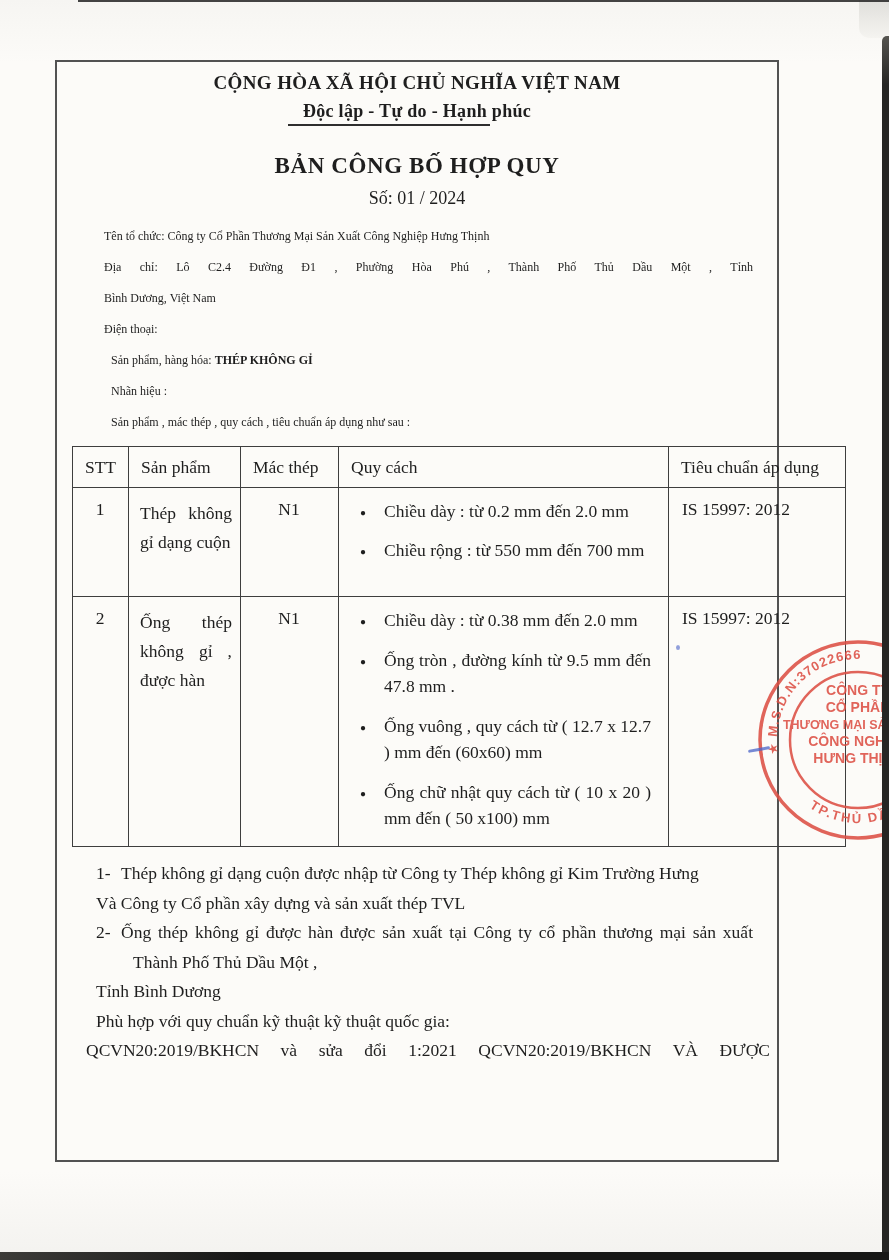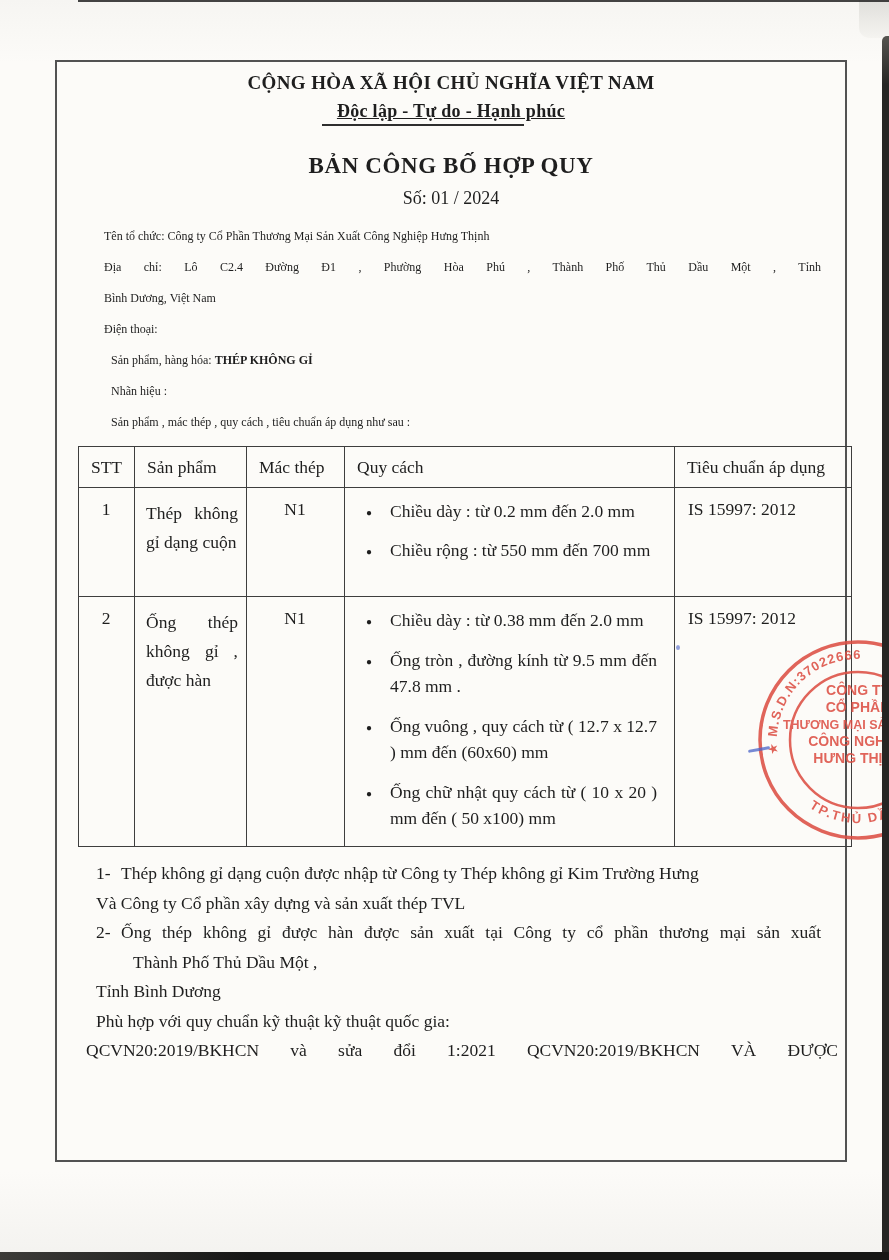--- a/index.html
+++ b/index.html
@@ -16,36 +16,36 @@
   .top-line   { position:absolute; top:0; left:78px; right:0; height:2px; background:#232323; opacity:.85; z-index:8; }
   .corner-tr  { position:absolute; top:0; right:0; width:30px; height:38px;
                 background:linear-gradient(180deg,#dcdbd7,#f4f3ef); border-radius:0 0 0 10px; opacity:.85; z-index:7; }
   .strip-right{ position:absolute; top:36px; bottom:5px; right:0; width:7px;
                 background:linear-gradient(180deg,#55544f 0%,#262624 4%,#262624 100%);
                 border-radius:5px 0 0 0; z-index:9; }
   .strip-bottom{ position:absolute; left:0; right:0; bottom:0; height:8px;
                 background:linear-gradient(90deg,#3d3c39,#171716 28%,#171716); z-index:9; }
 
   
-  .frame { position:absolute; left:55px; top:60px; width:792px; height:1102px;
+  .frame { position:absolute; left:55px; top:60px; width:724px; height:1102px;
            border:2px solid #525252; box-sizing:border-box; z-index:2; }
 
   .nat   { margin-top:10px; text-align:center; font-size:19px; font-weight:bold; letter-spacing:.4px; }
   .motto-wrap { text-align:center; margin-top:7px; }
-  .motto { position:relative; display:inline-block; font-size:18px; font-weight:bold; letter-spacing:.3px;text-decoration:underline; }
+  .motto { position:relative; display:inline-block; font-size:18px; font-weight:bold; letter-spacing:.3px; }
   .motto::after { content:""; position:absolute; left:-15px; right:41px; bottom:-4px; height:2px; background:#2e2e2e; }
   .doc-title { margin-top:31px; text-align:center; font-size:23px; font-weight:bold; letter-spacing:.6px; }
   .doc-no    { margin-top:9px; text-align:center; font-size:18px; }
 
   .info { margin:12px 24px 0 47px; font-size:12px; line-height:31px; }
   .info p { margin:0; }
   .info .indent { padding-left:7px; }
   .jl { text-align:justify; text-align-last:justify; }
 
-  .doc-table { position:absolute; left:21px; top:384px; width:773px;
+  .doc-table { position:absolute; left:15px; top:384px; width:773px;
                border-collapse:collapse; table-layout:fixed; font-size:17.5px; }
   .doc-table th, .doc-table td { border:1.5px solid #3e3e3e; vertical-align:top; }
   .doc-table th { height:40px; font-weight:normal; text-align:left; padding:0 0 0 12px; vertical-align:middle; }
   .doc-table th.c, .doc-table td.c { text-align:center; padding-left:0; }
   .col-stt{width:56px}.col-sp{width:112px}.col-mt{width:98px}.col-qc{width:330px}.col-tc{width:177px}
   .row-1 td { height:96px; }
   .row-2 td { height:232px; }
   td.num-cell { padding-top:11px; }
   td.just { text-align:justify; padding:11px 8px 0 11px; line-height:29px; }
   td.grade { padding-top:11px; }

